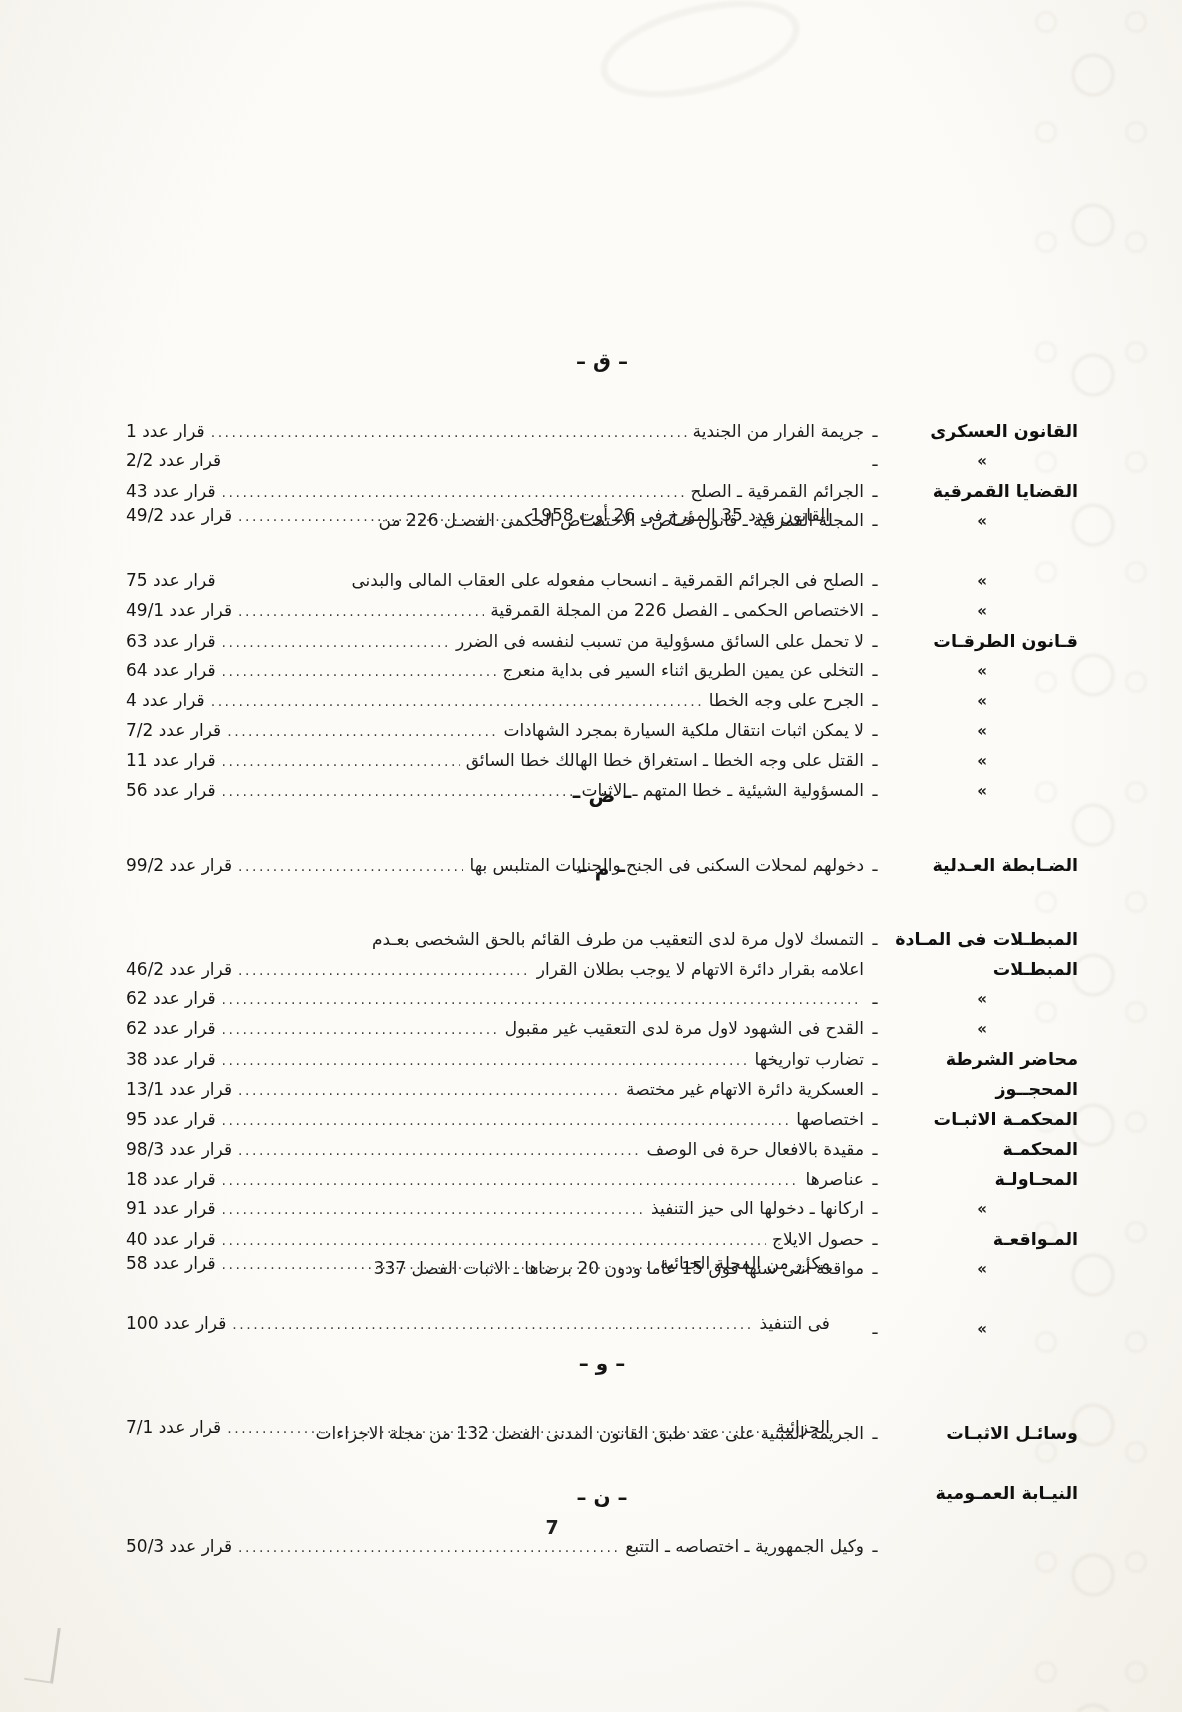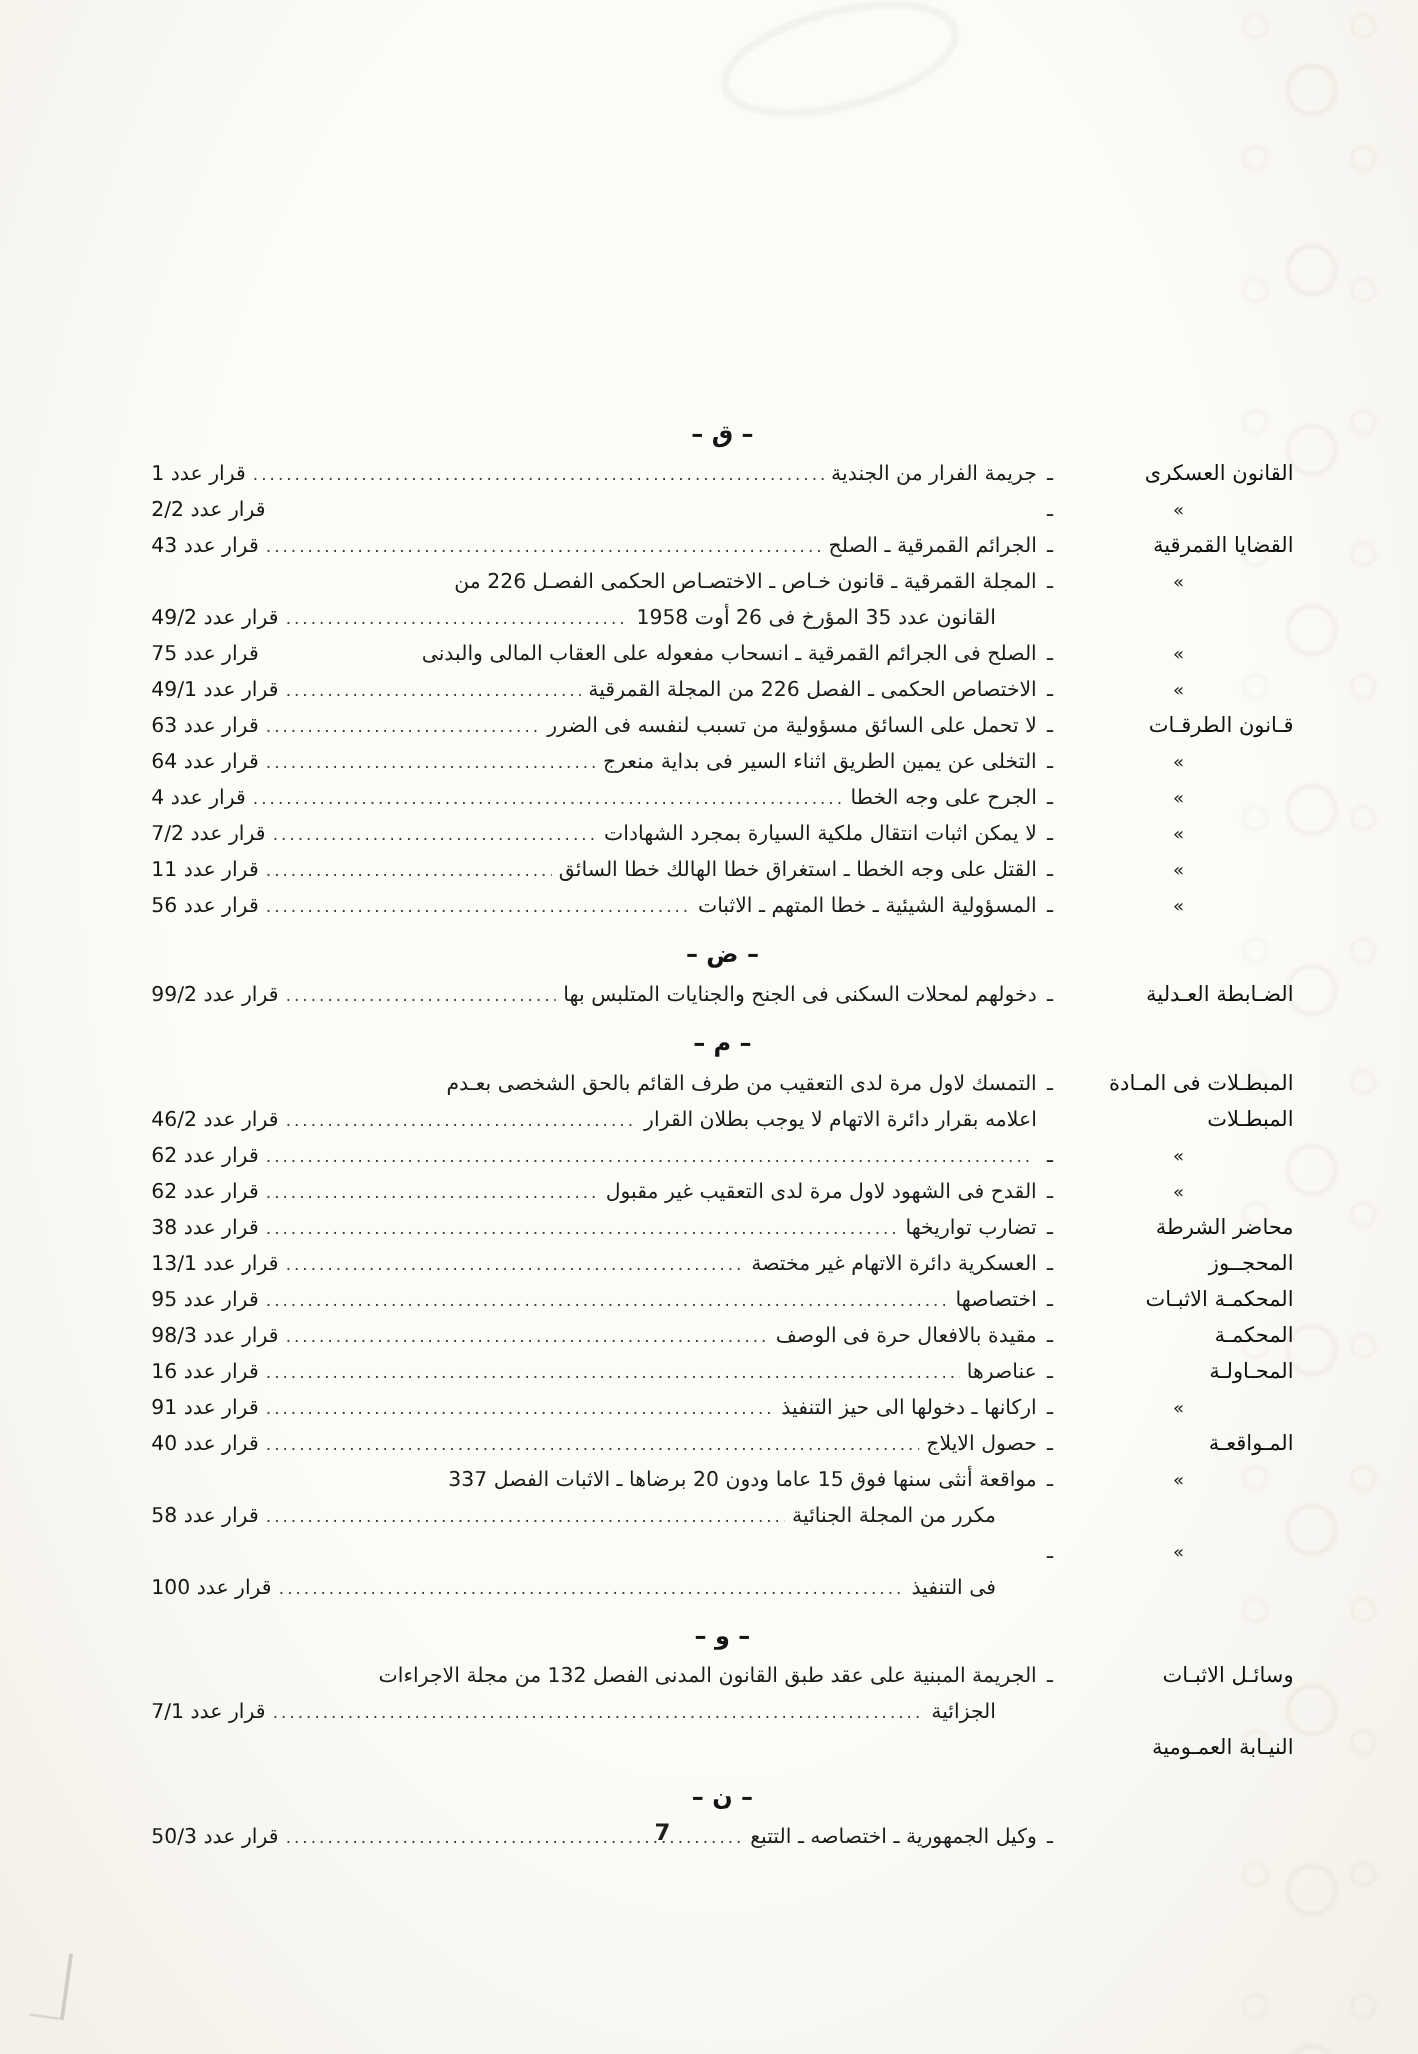--- a/index.html
+++ b/index.html
@@ -51,22 +51,23 @@
   }
   .section-letter::before{ content:"– "; }
   .section-letter::after{ content:" –"; }
   .row{
     display:flex; align-items:baseline;
     height:30px; line-height:30px;
     font-size:17px; white-space:nowrap;
   }
   .subject{
     flex:0 0 192px;
-    font-weight:normal; font-size:17.5px; color:#101010;
+    font-weight:bold; font-size:17.5px; color:#101010;
     overflow:visible;
+    margin-top:36px;
   }
   .subject.ditto{ text-align:center; font-size:15px; color:#222; }
   .dash{ flex:0 0 22px; text-align:center; color:#222; }
   .cont-indent{ flex:0 0 248px; }
   .text{ flex:0 0 auto; color:#1b1b1b; }
   .leader{
     flex:1 1 auto; overflow:hidden; margin:0 6px;
     color:#3a3a3a; direction:ltr; text-align:left;
   }
   .leader::after{
@@ -243,21 +244,21 @@
         <span class="dash">ـ</span>
         <span class="text">مقيدة بالافعال حرة فى الوصف</span>
         <span class="leader"></span>
         <span class="ref">قرار عدد 98/3</span>
       </div>
       <div class="row">
         <span class="subject">المحـاولـة</span>
         <span class="dash">ـ</span>
         <span class="text">عناصرها</span>
         <span class="leader"></span>
-        <span class="ref">قرار عدد 16</span>
+        <span class="ref">قرار عدد 18</span>
       </div>
       <div class="row">
         <span class="subject ditto">»</span>
         <span class="dash">ـ</span>
         <span class="text">اركانها ـ دخولها الى حيز التنفيذ</span>
         <span class="leader"></span>
         <span class="ref">قرار عدد 91</span>
       </div>
       <div class="row">
         <span class="subject">المـواقعـة</span>

